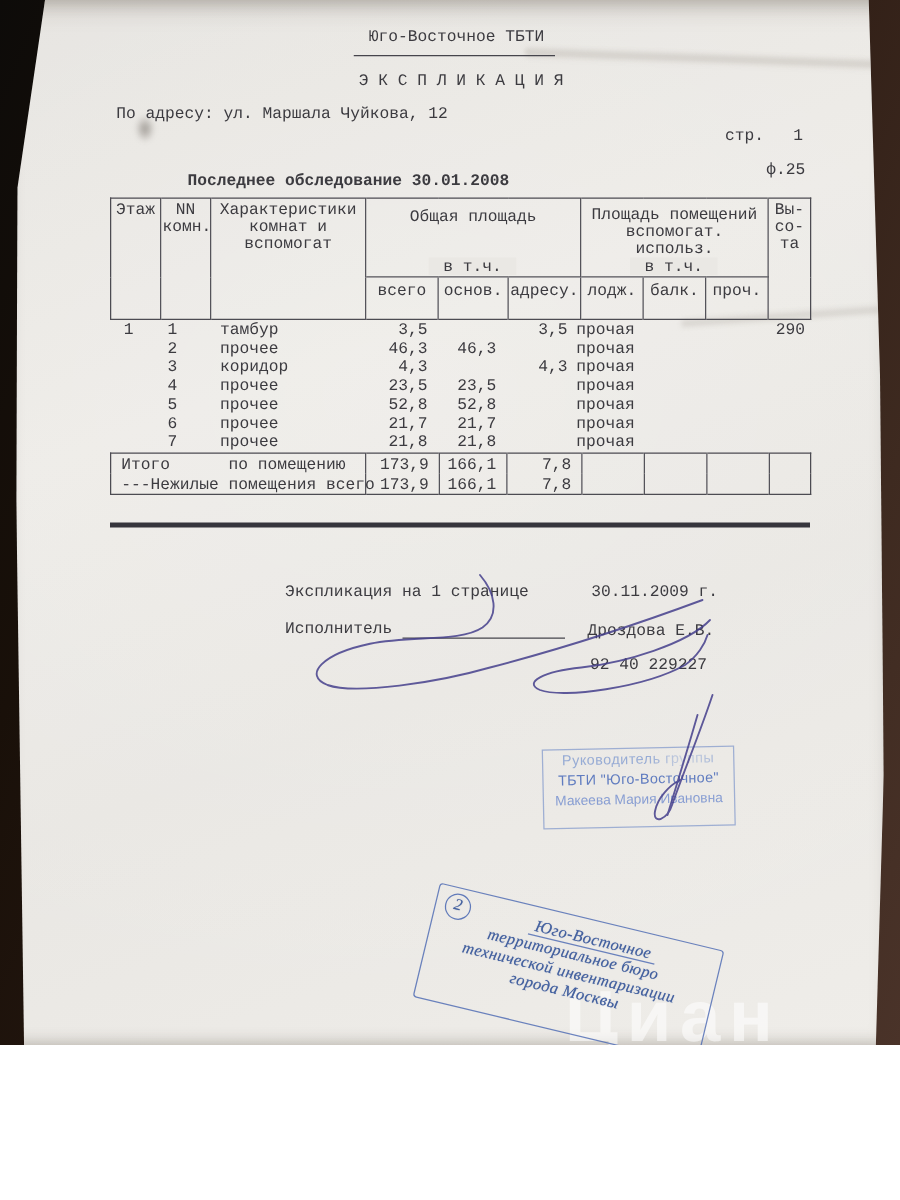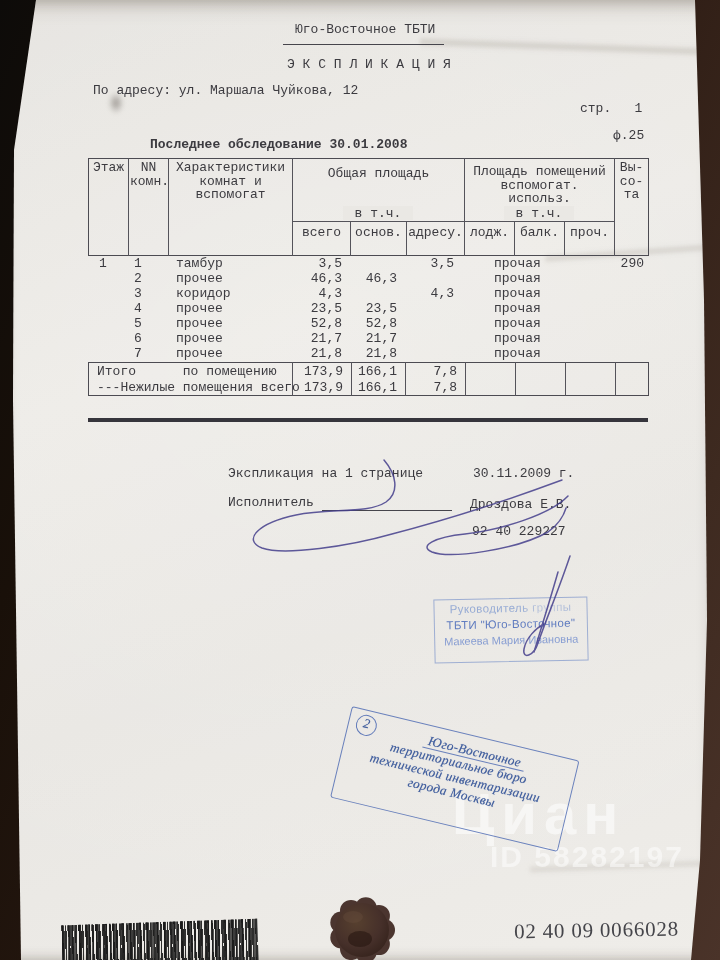--- a/index.html
+++ b/index.html
@@ -1,16 +1,16 @@
 <!DOCTYPE html>
 <html><head>
 <meta charset="utf-8">
 <style>
   html,body{margin:0;padding:0;}
-  .scene{position:relative;width:720px;height:960px;overflow:hidden;
+  .scene{position:relative;width:720px;height:836px;overflow:hidden;
     background:linear-gradient(112deg,#0d0b09 0%,#191009 22%,#2c1b13 55%,#3e2a20 82%,#4a3329 100%);
     font-family:"Liberation Mono","DejaVu Sans Mono",monospace;}
   .paper{position:absolute;inset:0;
     clip-path:polygon(36px 0,695px 0,704px 300px,707px 620px,700px 860px,691px 960px,21px 960px,13px 400px,14px 150px);
     background:
       radial-gradient(140% 90% at 45% 38%, rgba(255,255,255,0.16), rgba(255,255,255,0) 70%),
       linear-gradient(160deg,#e6e4e0 0%,#edebe7 35%,#e9e7e3 62%,#efede9 100%);
     box-shadow:inset -10px 0 14px rgba(110,100,90,0.28), inset 8px 0 12px rgba(110,100,90,0.22), inset 0 10px 16px rgba(120,110,100,0.18);}
   .crease{position:absolute;pointer-events:none;filter:blur(2px);}
   .c1{left:420px;top:42px;width:300px;height:10px;transform:rotate(2deg);
@@ -39,21 +39,21 @@
 
   
   .brow{position:absolute;left:0;width:720px;height:15px;}
   .brow span{position:absolute;font-size:13px;color:#3c3b40;white-space:pre;}
   .c-floor{left:88px;width:30px;text-align:center;}
   .c-n{left:124px;width:28px;text-align:center;}
   .c-name{left:176px;}
   .c-total{left:280px;width:62px;text-align:right;}
   .c-main{left:336px;width:61px;text-align:right;}
   .c-aux{left:392px;width:62px;text-align:right;}
-  .c-use{left:494px;}
+  .c-use{left:461px;}
   .c-height{left:600px;width:44px;text-align:right;}
 
   
   .tot-box{position:absolute;left:88px;top:362px;width:560px;}
   table.tot{border-collapse:collapse;table-layout:fixed;width:560px;border:1.4px solid #4c4b52;}
   table.tot td{font-size:13px;color:#3c3b40;white-space:pre;padding:0;height:16px;vertical-align:middle;}
   table.tot td.num{text-align:right;padding-right:8px;}
   table.tot td.lbl{padding-left:8px;}
   .thick{position:absolute;left:88px;top:418px;width:560px;height:3.6px;background:#36353c;filter:blur(0.3px);}
 

